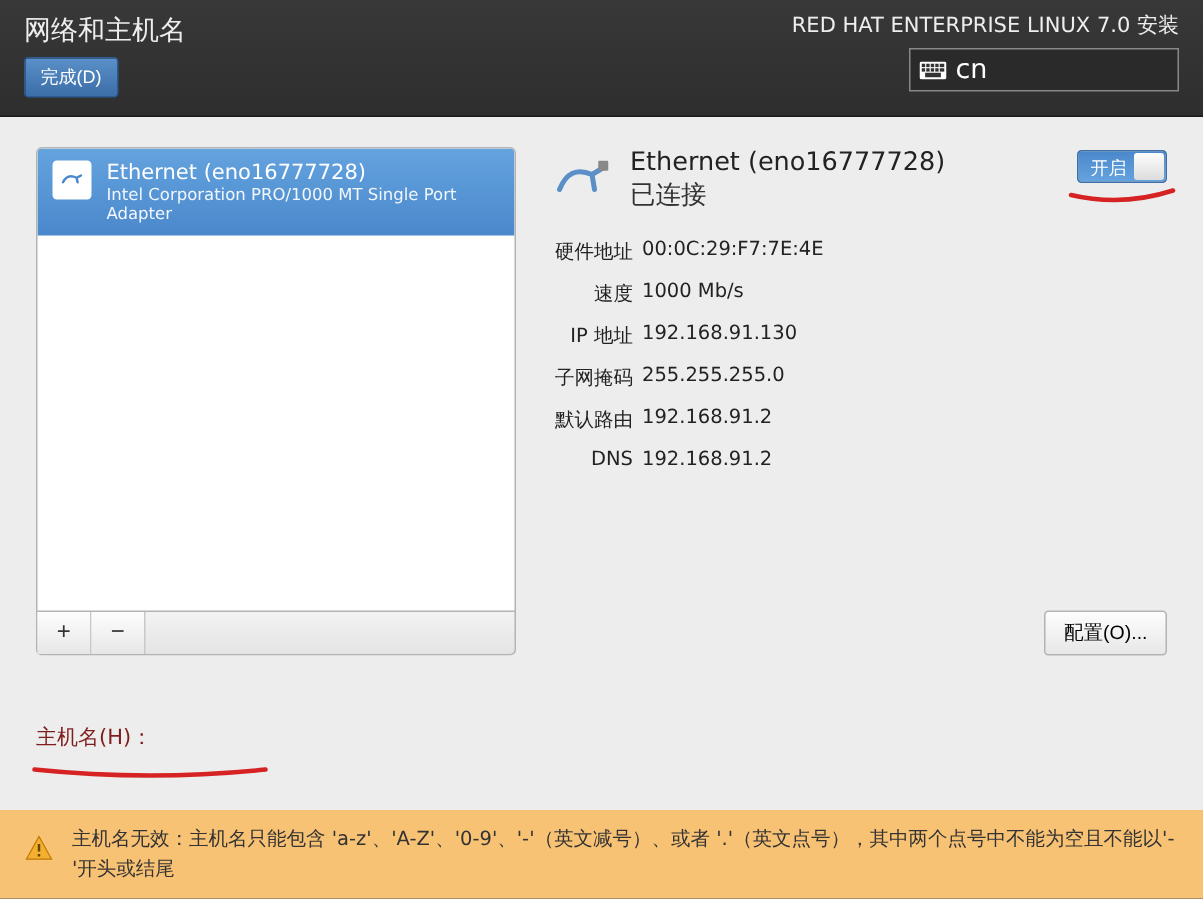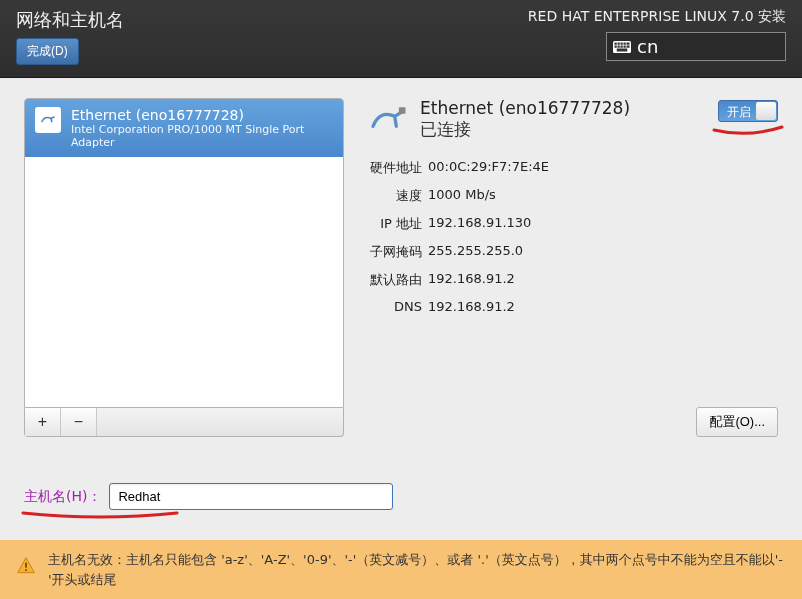--- a/index.html
+++ b/index.html
@@ -140,21 +140,21 @@
     cursor: pointer;
   }
   
   .hostname-row {
     margin-top: 46px;
     display: flex;
     align-items: center;
     gap: 8px;
     position: relative;
   }
-  .hostname-label { font-size: 14px; color: #a21caf; }
+  .hostname-label { font-size: 14px; color: #7f1d1d; }
   .hostname-input {
     width: 284px;
     padding: 5px 8px;
     border: 1px solid #3b78b5;
     border-radius: 3px;
     background: #fff;
     font-size: 13px;
     box-shadow: inset 0 1px 2px rgba(0,0,0,0.08);
     outline: none;
   }
@@ -280,21 +280,20 @@
             <div class="prop-val">192.168.91.2</div>
           </div>
       </div>
 
       <button class="configure-btn">配置(O)...</button>
     </div>
   </div>
 
   <div class="hostname-row">
     <span class="hostname-label">主机名(H)：</span>
-    <input class="hostname-input" type="text" value="Redhat" style="">
     <svg class="red-underline-host" viewBox="0 0 160 10">
         <path d="M3 4 Q80 12 157 4" stroke="#d62222" stroke-width="3" fill="none" stroke-linecap="round"></path>
       </svg>
   </div>
 </div>
 
 <div class="warning-bar">
   <svg class="warn-icon" viewBox="0 0 24 24">
     <path d="M12 2 L22 20 L2 20 Z" fill="#f4b030" stroke="#c07800" stroke-width="1"></path>
     <rect x="11" y="8" width="2" height="6" fill="#6a4400"></rect>

